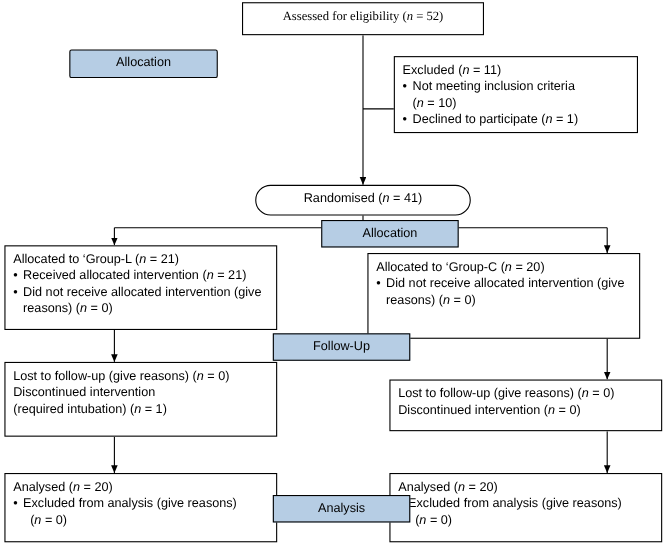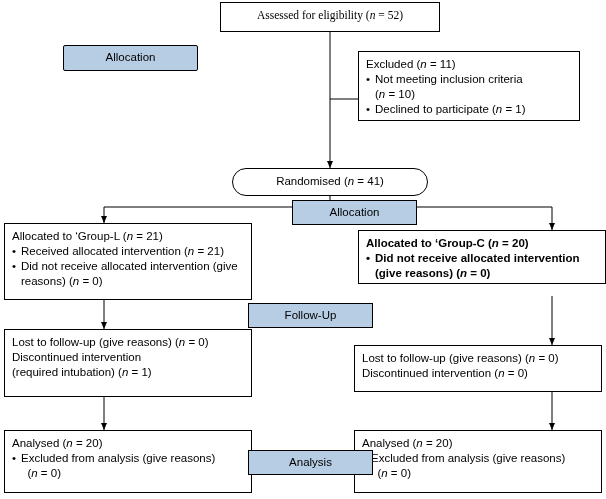--- a/index.html
+++ b/index.html
@@ -135,21 +135,21 @@
   </div>
 
   <div class="box" style="left:4px; top:223px; width:248px; height:77px;">
     <div>Allocated to ‘Group-L (<span class="it">n</span> = 21)</div>
     <ul class="bullet-list">
       <li>Received allocated intervention (<span class="it">n</span> = 21)</li>
       <li>Did not receive allocated intervention (give reasons) (<span class="it">n</span> = 0)</li>
     </ul>
   </div>
 
-  <div class="box" style="left:358px; top:230px; width:248px; height:54px;font-weight:bold;">
+  <div class="box" style="left:334px; top:230px; width:248px; height:78px;">
     <div>Allocated to ‘Group-C (<span class="it">n</span> = 20)</div>
     <ul class="bullet-list">
       <li>Did not receive allocated intervention (give reasons) (<span class="it">n</span> = 0)</li>
     </ul>
   </div>
 
   <div class="stage" style="left:248px; top:200px; width:125px; height:25px;margin-left:44px;">
     <span>Allocation</span>
   </div>
 

